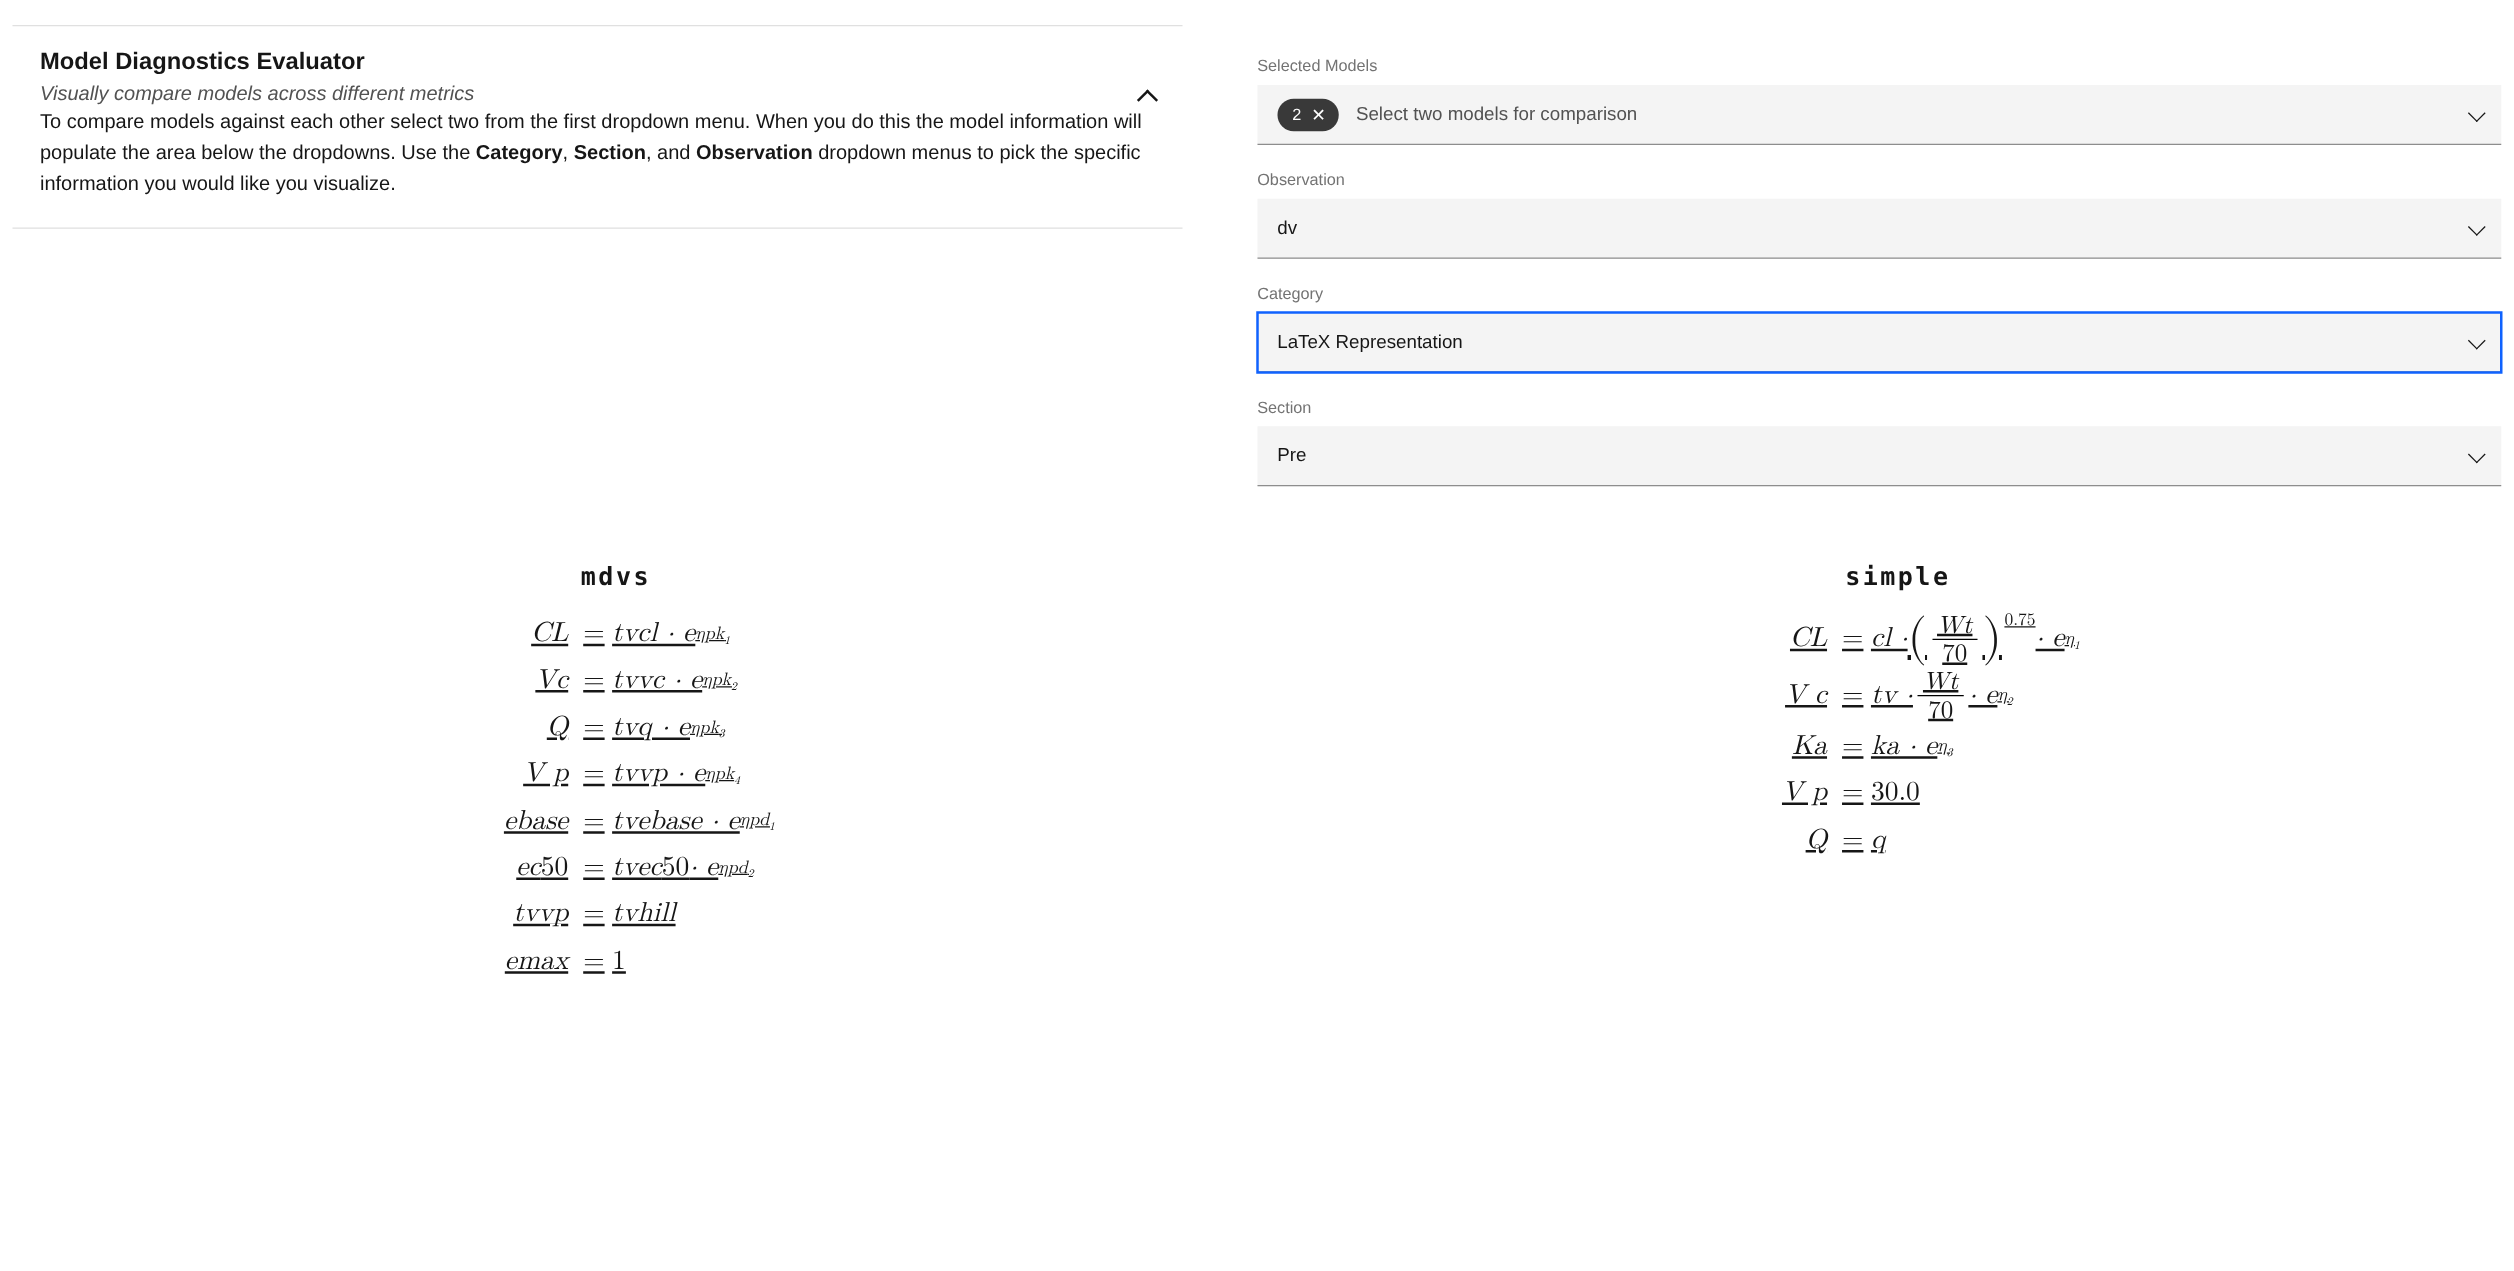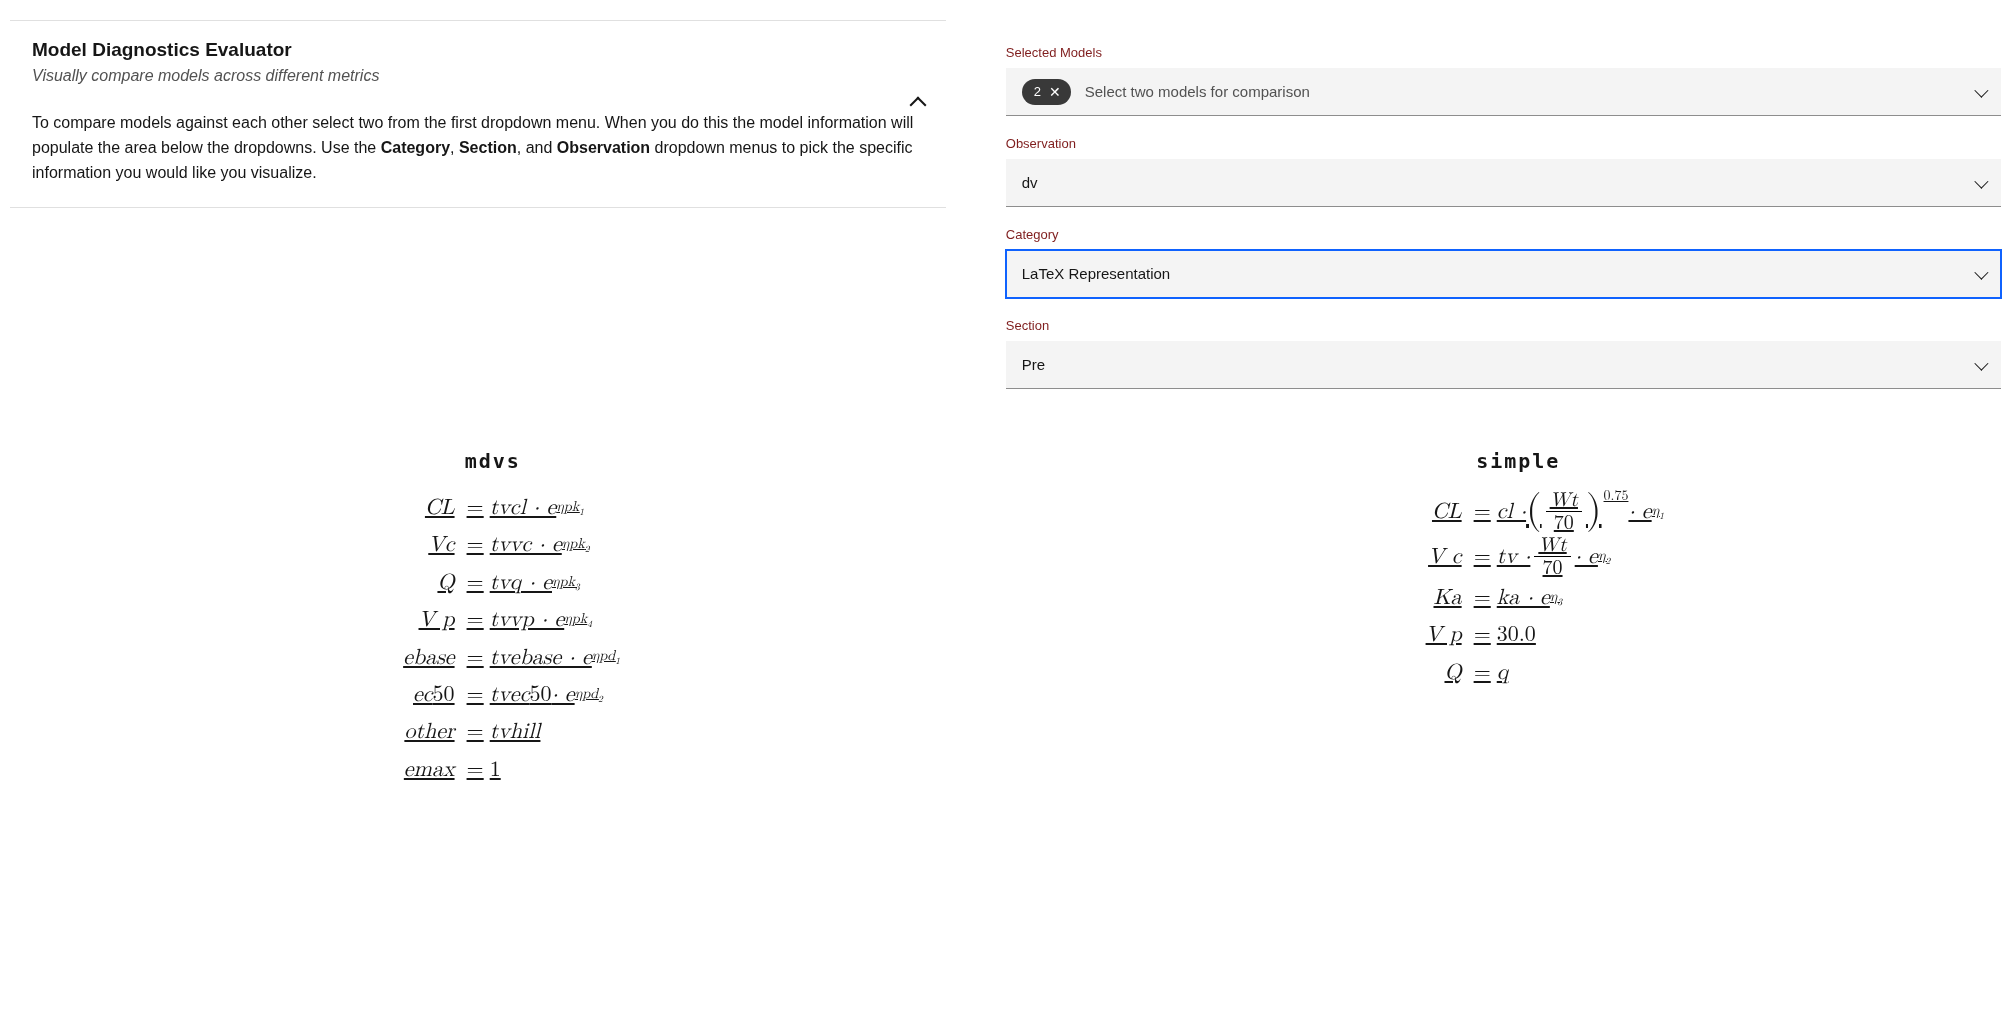--- a/index.html
+++ b/index.html
@@ -41,21 +41,21 @@
   .panel-title {
     font-size: 19px;
     font-weight: 700;
     color: #161616;
     margin-bottom: 6px;
   }
   .panel-subtitle {
     font-size: 16px;
     font-style: italic;
     color: #525252;
-    margin-bottom: 26px;
+    margin-bottom: 1px;
   }
   .panel-desc {
     font-size: 16px;
     line-height: 1.55;
     color: #161616;
     padding: 0 22px;
   }
   .panel-desc b {
     font-weight: 700;
   }
@@ -67,21 +67,21 @@
     border-top:2px solid #161616;
     transform: rotate(45deg);
     margin-top: 6px;
     cursor:pointer;
   }
   .field-group {
     margin-bottom: 20px;
   }
   .field-label {
     font-size: 13px;
-    color: #7f1d1d;
+    color: #737373;
     margin-bottom: 8px;
     display:block;
   }
   .dropdown {
     background: #f4f4f4;
     border: none;
     border-bottom: 1px solid #8d8d8d;
     height: 48px;
     display:flex;
     align-items:center;
@@ -278,21 +278,21 @@
           <span class="eq-rhs">tvvp · e<sup>ηpk<sub>4</sub></sup></span>
         </div><div class="eq-line">
           <span class="eq-lhs">ebase</span>
           <span class="eq-eq">=</span>
           <span class="eq-rhs">tvebase · e<sup>ηpd<sub>1</sub></sup></span>
         </div><div class="eq-line">
           <span class="eq-lhs">ec<span class="upright">50</span></span>
           <span class="eq-eq">=</span>
           <span class="eq-rhs">tvec<span class="upright">50</span> · e<sup>ηpd<sub>2</sub></sup></span>
         </div><div class="eq-line">
-          <span class="eq-lhs">other</span>
+          <span class="eq-lhs">tvvp</span>
           <span class="eq-eq">=</span>
           <span class="eq-rhs">tvhill</span>
         </div><div class="eq-line">
           <span class="eq-lhs">emax</span>
           <span class="eq-eq">=</span>
           <span class="eq-rhs">
             <span class="upright">1</span>
           </span>
         </div></div>
   </div>

